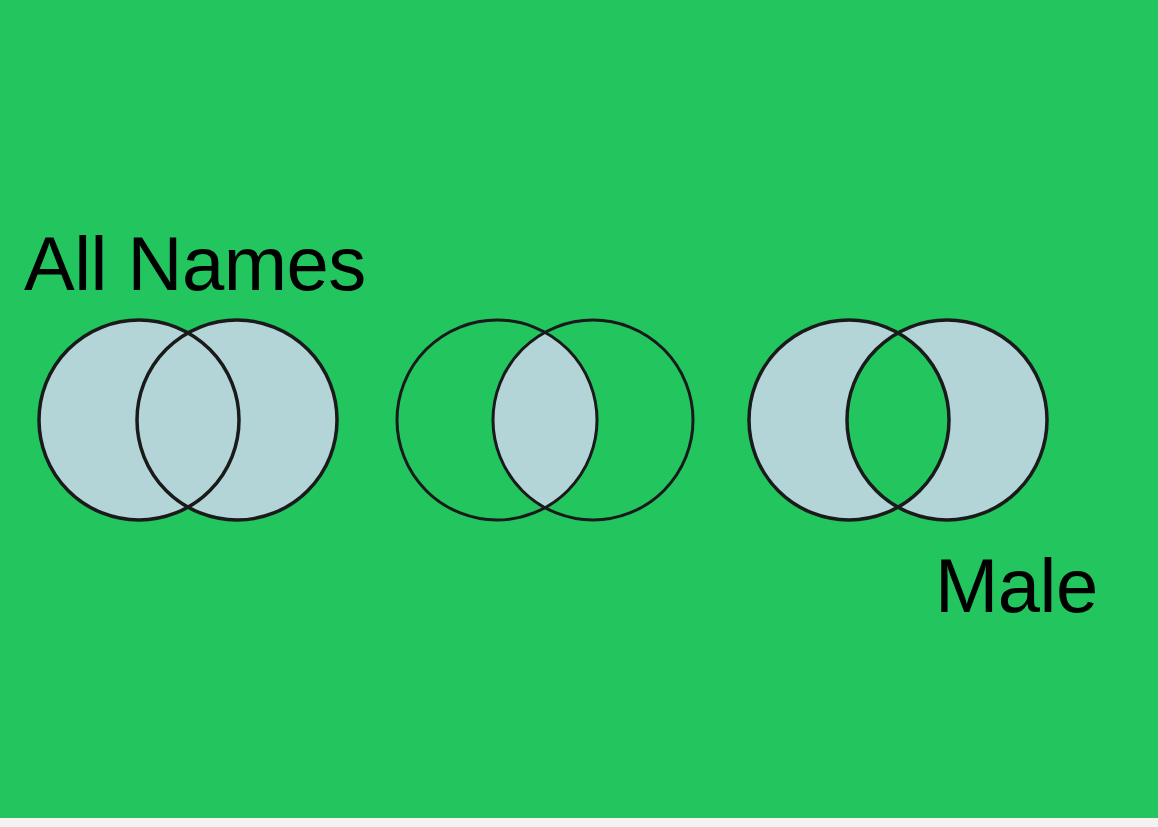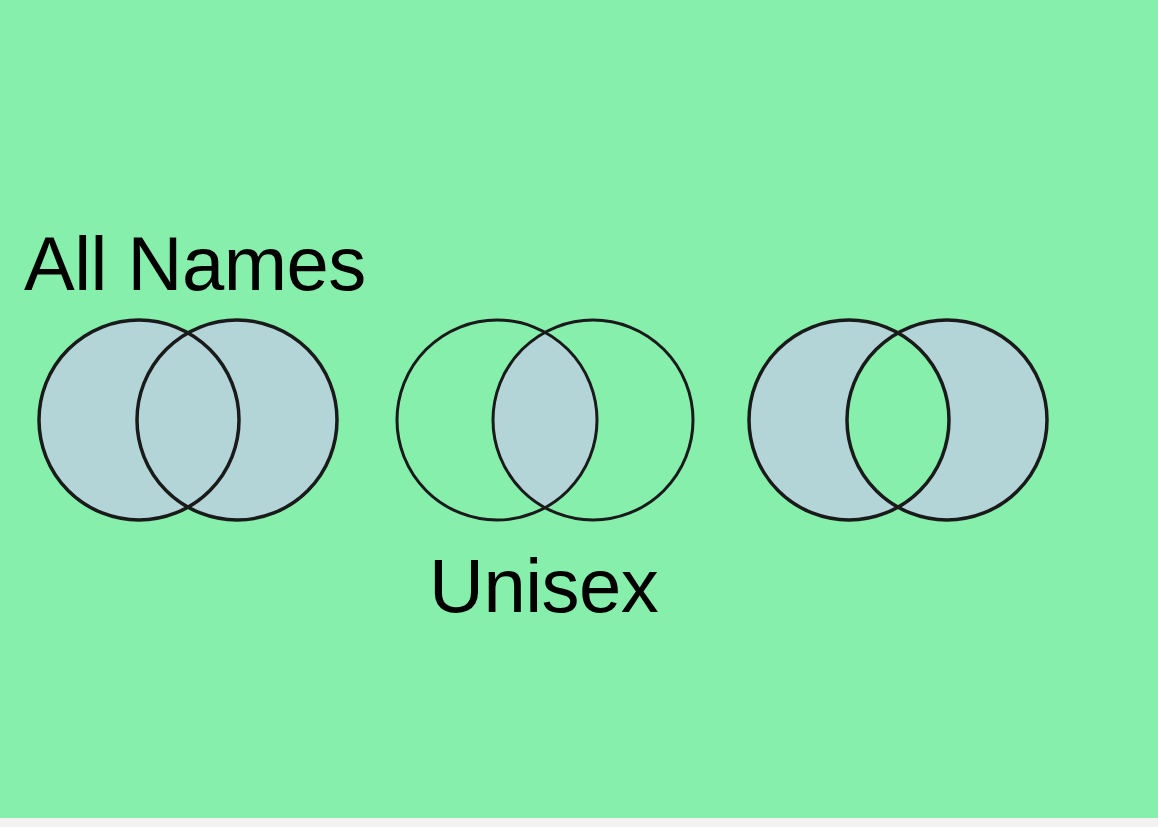--- a/index.html
+++ b/index.html
@@ -14,21 +14,21 @@
     overflow: hidden;
     font-family: "Liberation Sans", sans-serif;
     -webkit-font-smoothing: antialiased;
   }
   #canvas {
     position: absolute;
     left: 0;
     top: 0;
     width: 1158px;
     height: 827px;
-    background: #86efac;
+    background: #22c55e;
   }
   .venn-figure {
     position: absolute;
     left: 0;
     top: 0;
     width: 1158px;
     height: 827px;
   }
   .label {
     position: absolute;
@@ -102,18 +102,18 @@
       <circle cx="849" cy="420" r="100" fill="#b3d5d8" stroke="none" mask="url(#mask-p3-left)"></circle>
       <circle cx="947" cy="420" r="100" fill="#b3d5d8" stroke="none" mask="url(#mask-p3-right)"></circle>
       <circle cx="849" cy="420" r="100" fill="none" stroke="#1a1a1a" stroke-width="3.5"></circle>
       <circle cx="947" cy="420" r="100" fill="none" stroke="#1a1a1a" stroke-width="3.5"></circle>
     </g>
   </svg>
 
   <div class="label label-all-names">All Names</div>
 
 
-  <div class="label label-unisex">Unisex</div>
 
+  <div class="label label-male">Male</div>
 
   <div class="bottom-strip"></div>
 
 </div>
 
 </body></html>

